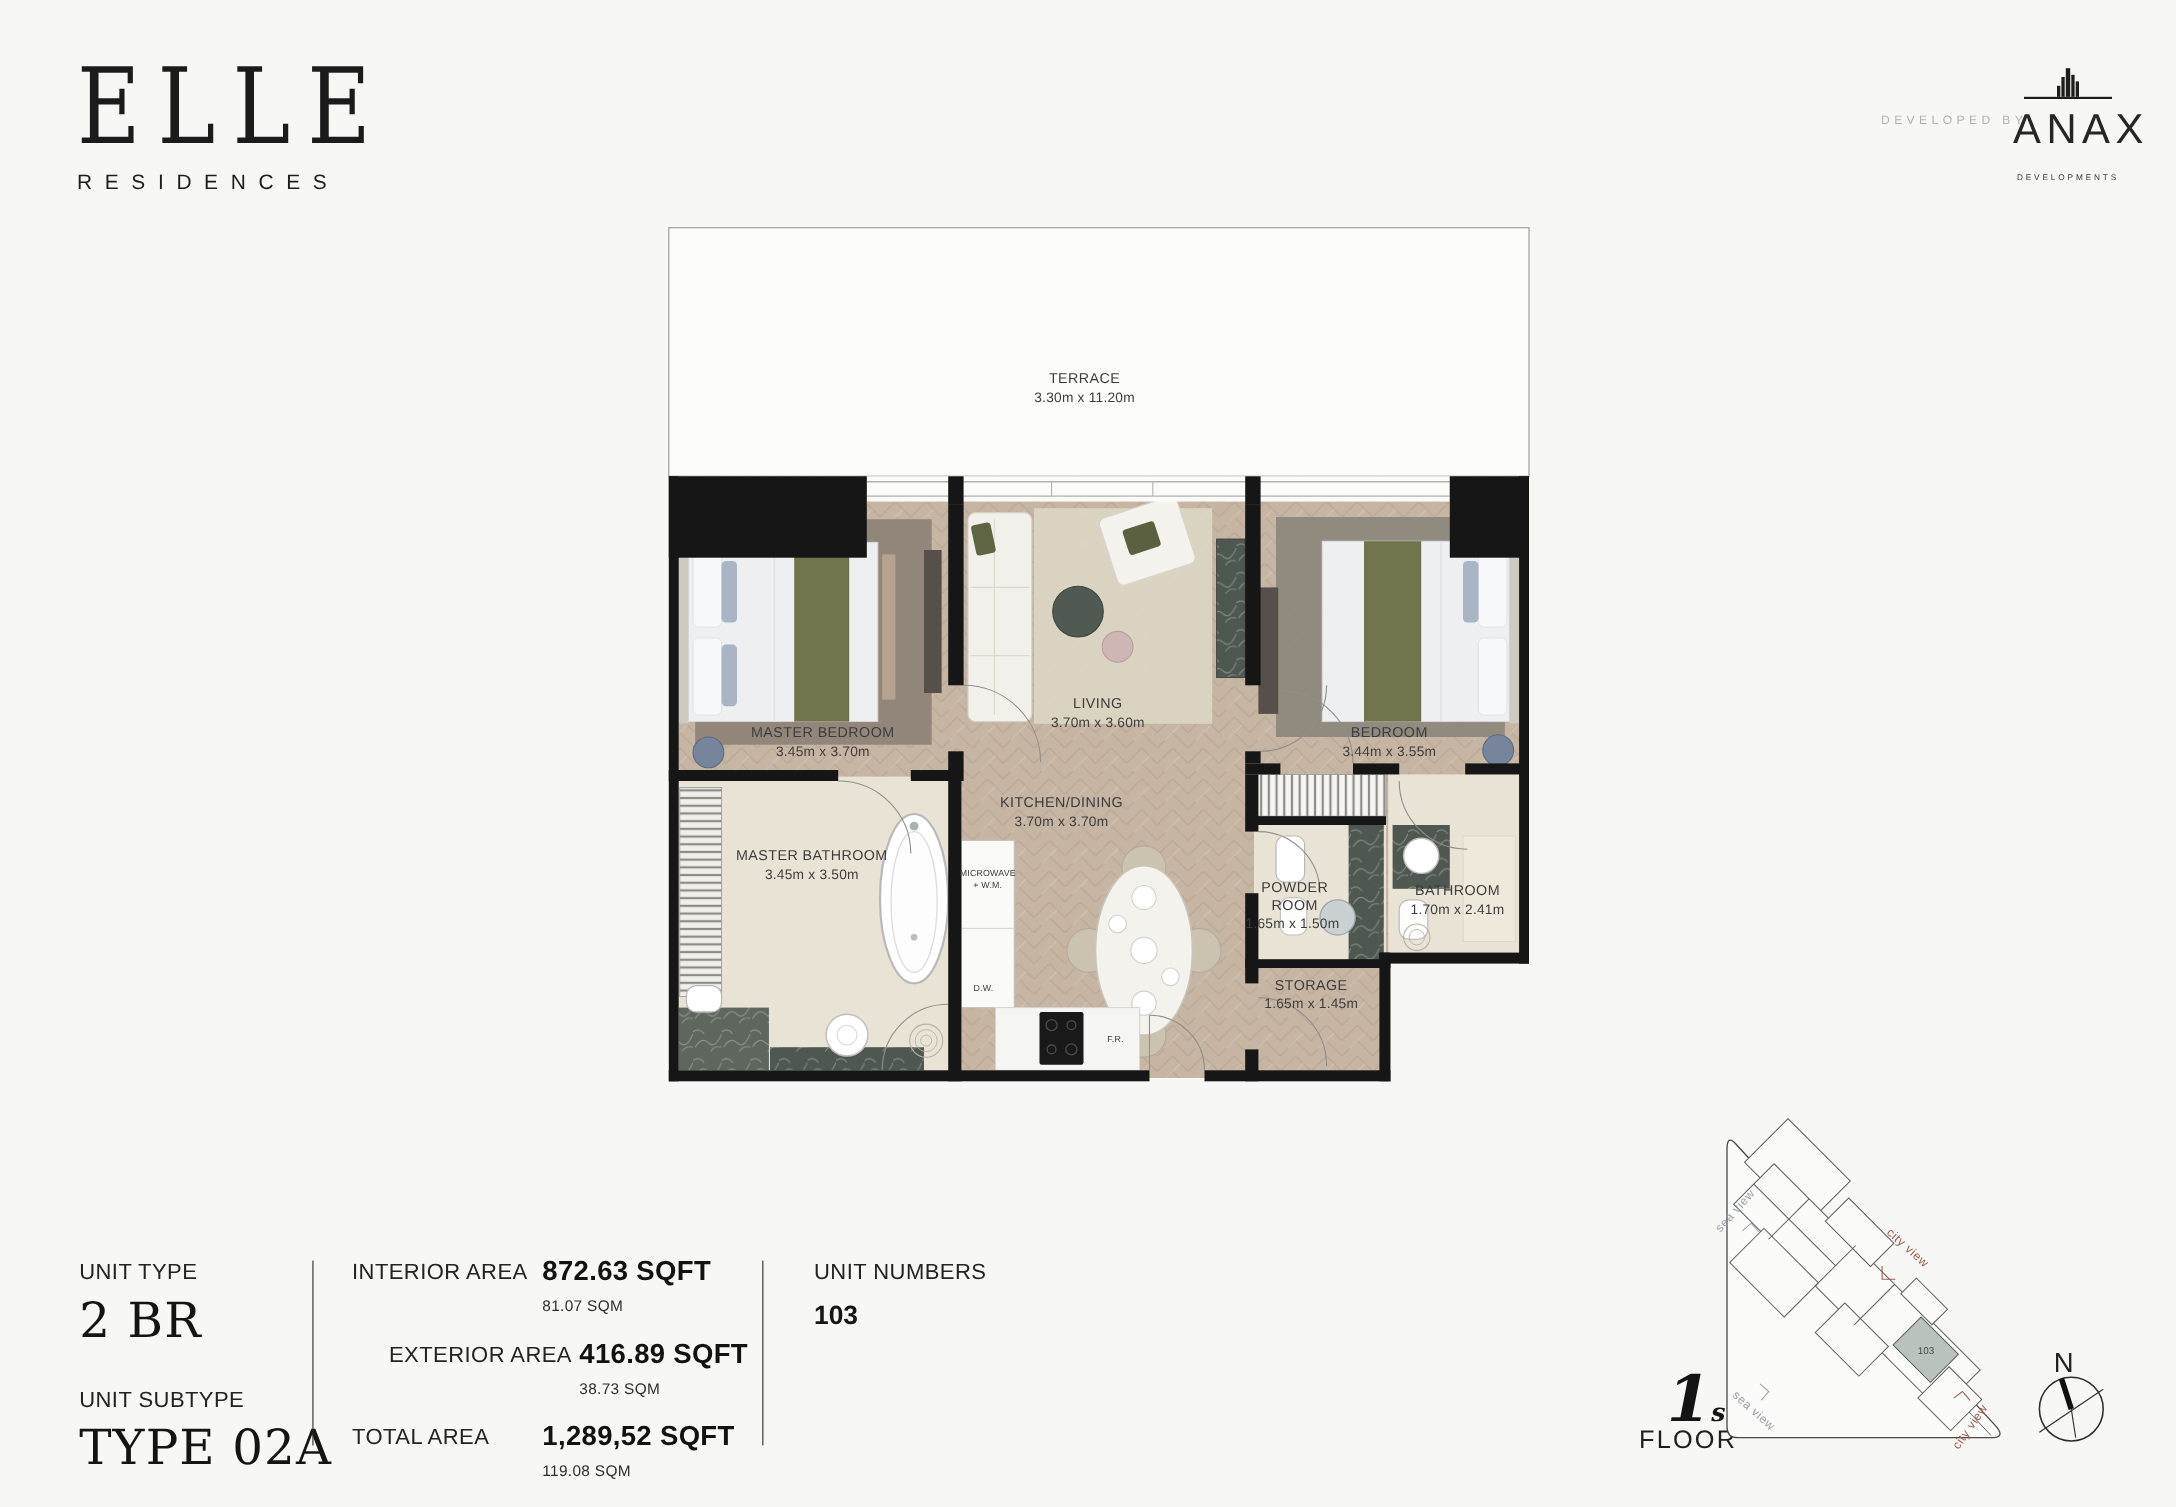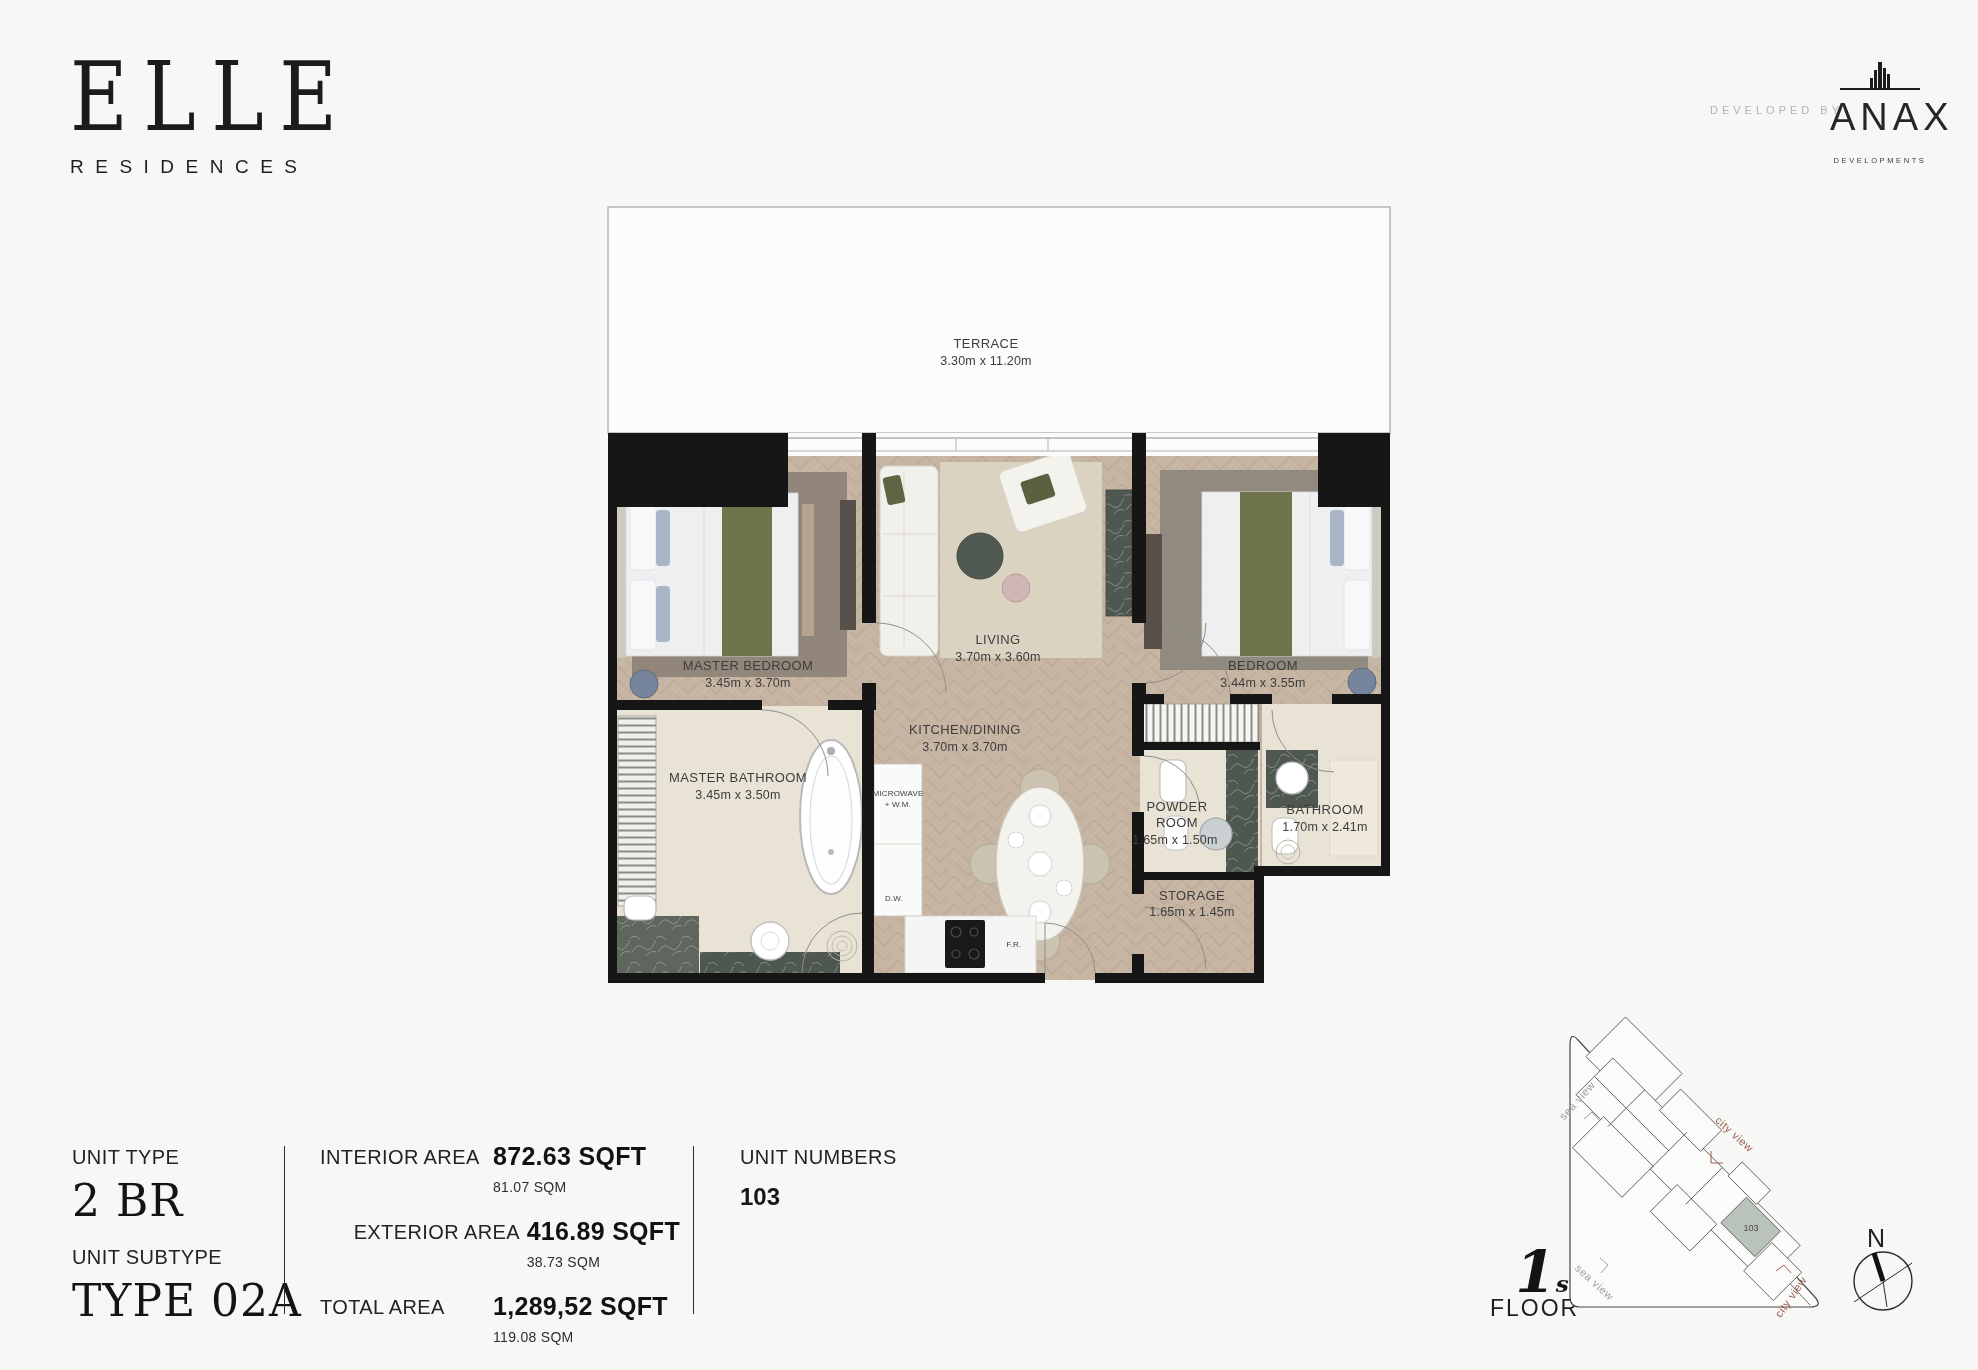--- a/index.html
+++ b/index.html
@@ -264,21 +264,21 @@
     <text class="room-name" x="721" y="610">BATHROOM</text>
     <text class="room-dims" x="721" y="627">1.70m x 2.41m</text>
     <text class="room-name" x="588" y="696">STORAGE</text>
     <text class="room-dims" x="588" y="712">1.65m x 1.45m</text>
   </g>
 </svg>
 
 <div class="abs" style="left:72px;top:1146px;">
   <div class="lbl">UNIT TYPE</div>
   <div class="bigserif" style="margin-top:6px;">2 BR</div>
-  <div class="lbl" style="margin-top:20px;">UNIT SUBTYPE</div>
+  <div class="lbl" style="margin-top:36px;">UNIT SUBTYPE</div>
   <div class="bigserif" style="margin-top:6px;">TYPE 02A</div>
 </div>
 
 <div class="abs vdiv" style="left:284px;top:1146px;height:168px;"></div>
 
 <div class="abs" style="left:320px;top:1146px;width:360px;">
   <div style="display:flex;margin-bottom:26px;">
     <div class="lbl" style="width:173px;">INTERIOR AREA</div>
     <div>
       <div class="sqft" style="margin-top:-4px;">872.63 SQFT</div>

